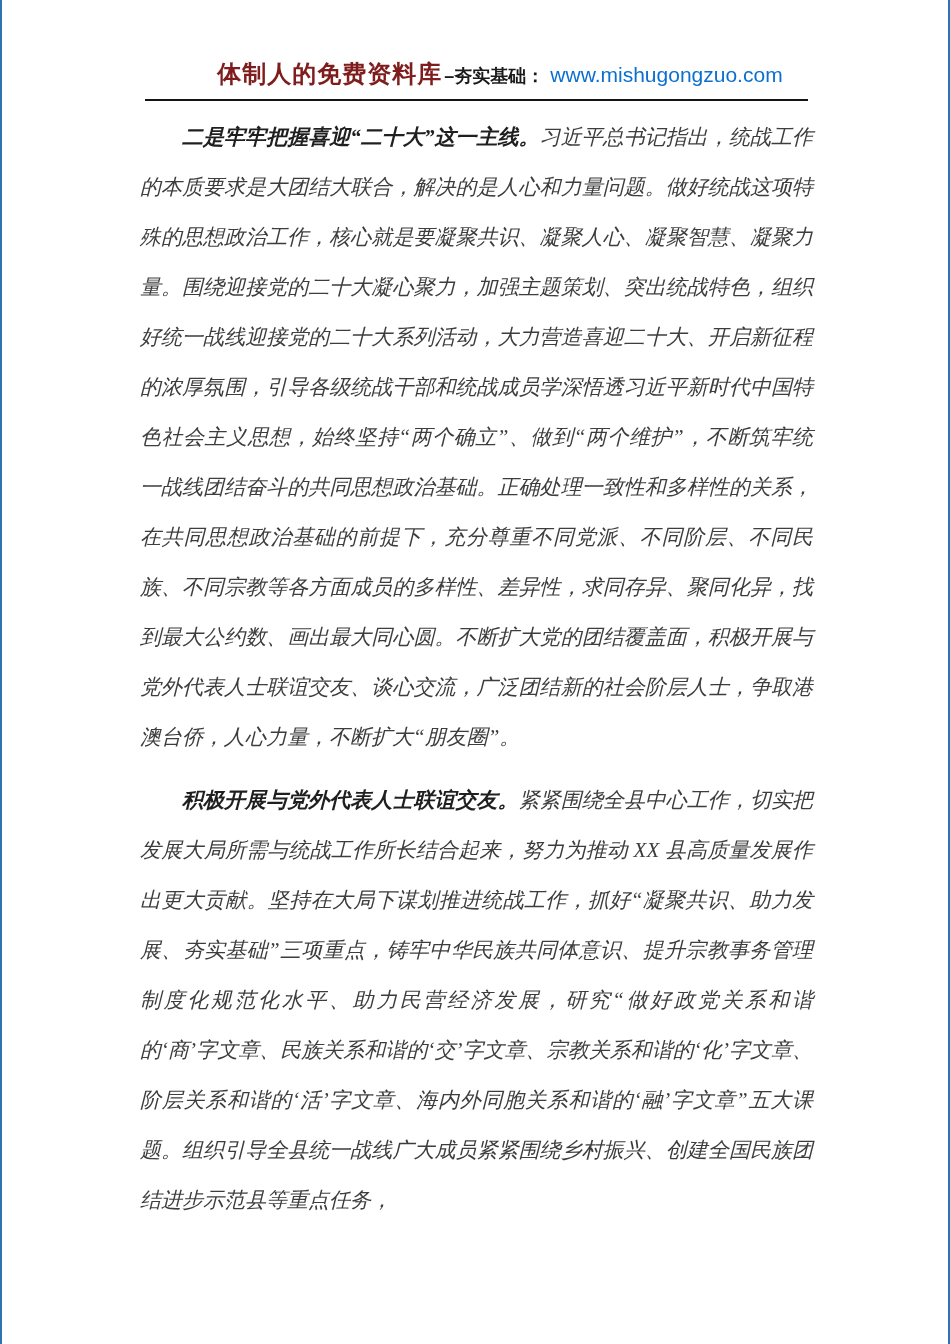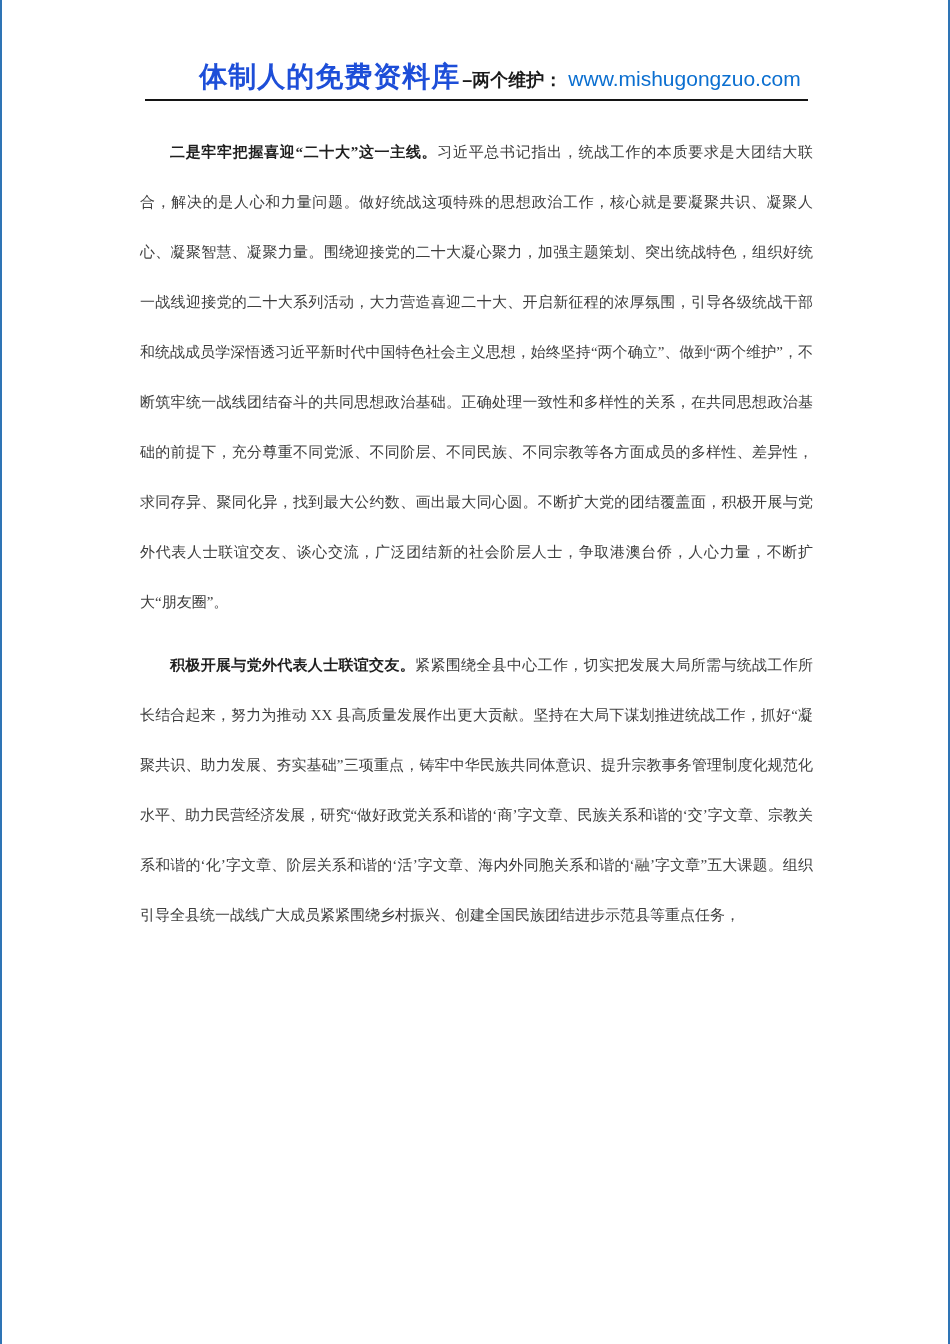--- a/index.html
+++ b/index.html
@@ -28,22 +28,22 @@
   .header {
     position: absolute;
     left: 140px;
     top: 58px;
     width: 672px;
     text-align: center;
     white-space: nowrap;
     font-family: "Liberation Sans", sans-serif;
   }
   .brand {
-    color: #1d4ed8;
-    font-size: 28px;
+    color: #7f1d1d;
+    font-size: 24px;
     font-weight: bold;
     letter-spacing: 1px;
     margin-left: 48px;
   }
   .prompt {
     color: #1a1a1a;
     font-size: 18px;
     font-weight: bold;
     margin-left: 2px;
   }
@@ -58,47 +58,48 @@
     left: 145px;
     top: 99px;
     width: 663px;
     height: 2px;
     background: #141414;
   }
 
   .doc-body {
     position: absolute;
     left: 140px;
-    top: 127px;
+    top: 112px;
     width: 673px;
-    font-size: 15px;
+    font-size: 21px;
     line-height: 50px;
     color: #3d3d3d;
     text-align: justify;
     text-justify: inter-ideograph;
+    font-style: italic;
   }
   .doc-body p {
     margin: 0 0 13px 0;
     text-indent: 2em;
   }
   .doc-body .lead {
     font-weight: bold;
     color: #1f1f1f;
   }
 </style>
 </head>
 <body>
 
 <div class="page">
 
   <div class="edge-bar left"></div>
   <div class="edge-bar right"></div>
 
   <div class="header">
-    <span class="brand">体制人的免费资料库</span><span class="prompt">–两个维护：</span><a class="url">www.mishugongzuo.com</a>
+    <span class="brand">体制人的免费资料库</span><span class="prompt">–夯实基础：</span><a class="url">www.mishugongzuo.com</a>
   </div>
 
   <div class="header-divider"></div>
 
   <div class="doc-body">
     <p><span class="lead">二是牢牢把握喜迎“二十大”这一主线。</span><span>习近平总书记指出，统战工作的本质要求是大团结大联合，解决的是人心和力量问题。做好统战这项特殊的思想政治工作，核心就是要凝聚共识、凝聚人心、凝聚智慧、凝聚力量。围绕迎接党的二十大凝心聚力，加强主题策划、突出统战特色，组织好统一战线迎接党的二十大系列活动，大力营造喜迎二十大、开启新征程的浓厚氛围，引导各级统战干部和统战成员学深悟透习近平新时代中国特色社会主义思想，始终坚持“两个确立”、做到“两个维护”，不断筑牢统一战线团结奋斗的共同思想政治基础。正确处理一致性和多样性的关系，在共同思想政治基础的前提下，充分尊重不同党派、不同阶层、不同民族、不同宗教等各方面成员的多样性、差异性，求同存异、聚同化异，找到最大公约数、画出最大同心圆。不断扩大党的团结覆盖面，积极开展与党外代表人士联谊交友、谈心交流，广泛团结新的社会阶层人士，争取港澳台侨，人心力量，不断扩大“朋友圈”。</span></p>
 
     <p><span class="lead">积极开展与党外代表人士联谊交友。</span><span>紧紧围绕全县中心工作，切实把发展大局所需与统战工作所长结合起来，努力为推动 XX 县高质量发展作出更大贡献。坚持在大局下谋划推进统战工作，抓好“凝聚共识、助力发展、夯实基础”三项重点，铸牢中华民族共同体意识、提升宗教事务管理制度化规范化水平、助力民营经济发展，研究“做好政党关系和谐的‘商’字文章、民族关系和谐的‘交’字文章、宗教关系和谐的‘化’字文章、阶层关系和谐的‘活’字文章、海内外同胞关系和谐的‘融’字文章”五大课题。组织引导全县统一战线广大成员紧紧围绕乡村振兴、创建全国民族团结进步示范县等重点任务，</span></p>
   </div>
 

